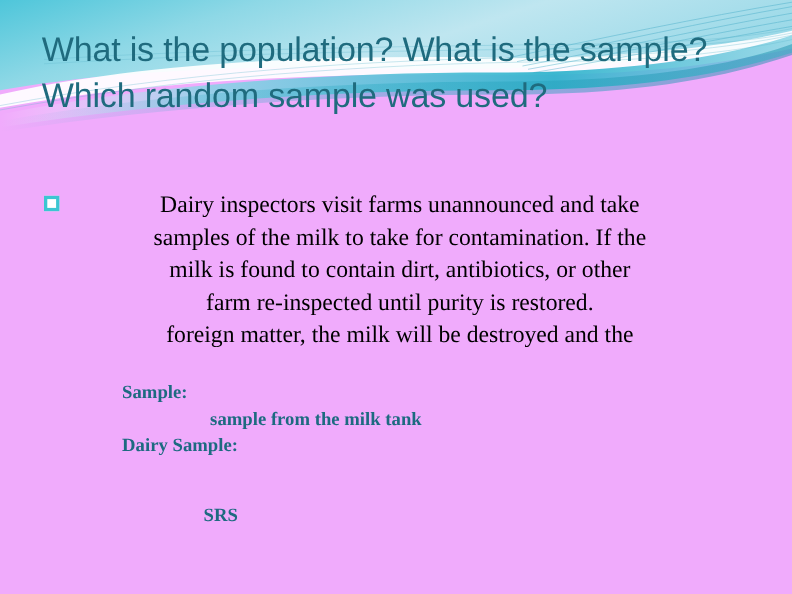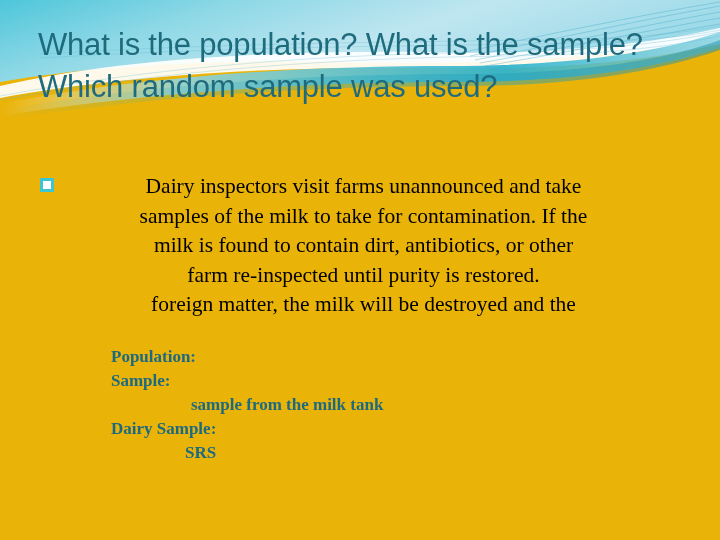--- a/index.html
+++ b/index.html
@@ -4,21 +4,21 @@
 <style>
   html, body {
     margin: 0;
     padding: 0;
     background: #ffffff;
   }
   #slide {
     position: relative;
     width: 720px;
     height: 540px;
-    background: #eab308;
+    background: #f0abfc;
     overflow: hidden;
     font-family: "Liberation Serif", "DejaVu Serif", serif;
   }
 
   
   #header-art {
     position: absolute;
     left: 0;
     top: 0;
     width: 720px;
@@ -81,21 +81,21 @@
     top: 345px;
     width: 520px;
     color: #1d6a80;
     font-weight: bold;
     font-size: 17px;
     line-height: 24px;
   }
   #answer-block .ans-line { display: block; white-space: pre; }
   #answer-block .ans-indent-1 { padding-left: 74px; }
   #answer-block .ans-indent-2 { padding-left: 80px; }
-  #answer-block .ans-indent-3 { padding-left: 74px; }
+  #answer-block .ans-indent-3 { padding-left: 74px; margin-top: 40px; }
 </style>
 </head>
 <body>
 
 <div id="slide">
 
   <div id="header-art">
     <svg width="720" height="120" viewBox="0 0 720 120" xmlns="http://www.w3.org/2000/svg">
       <defs>
         <linearGradient id="gradMain" x1="0" y1="0" x2="1" y2="0.35">
@@ -160,20 +160,19 @@
         <span>Dairy inspectors visit farms unannounced and take</span>
         <span>samples of the milk to take for contamination.  If the</span>
         <span>milk is found to contain dirt, antibiotics, or other</span>
         <span>farm re-inspected until purity is restored.</span>
         <span>foreign matter, the milk will be destroyed and the</span>
       </span>
     </div>
   </div>
 
   <div id="answer-block">
-    <span class="ans-line">Population:</span>
     <span class="ans-line">Sample:</span>
     <span class="ans-line ans-indent-2">sample from the milk tank</span>
     <span class="ans-line">Dairy Sample:</span>
     <span class="ans-line ans-indent-3">SRS</span>
   </div>
 
 </div>
 
 </body></html>

